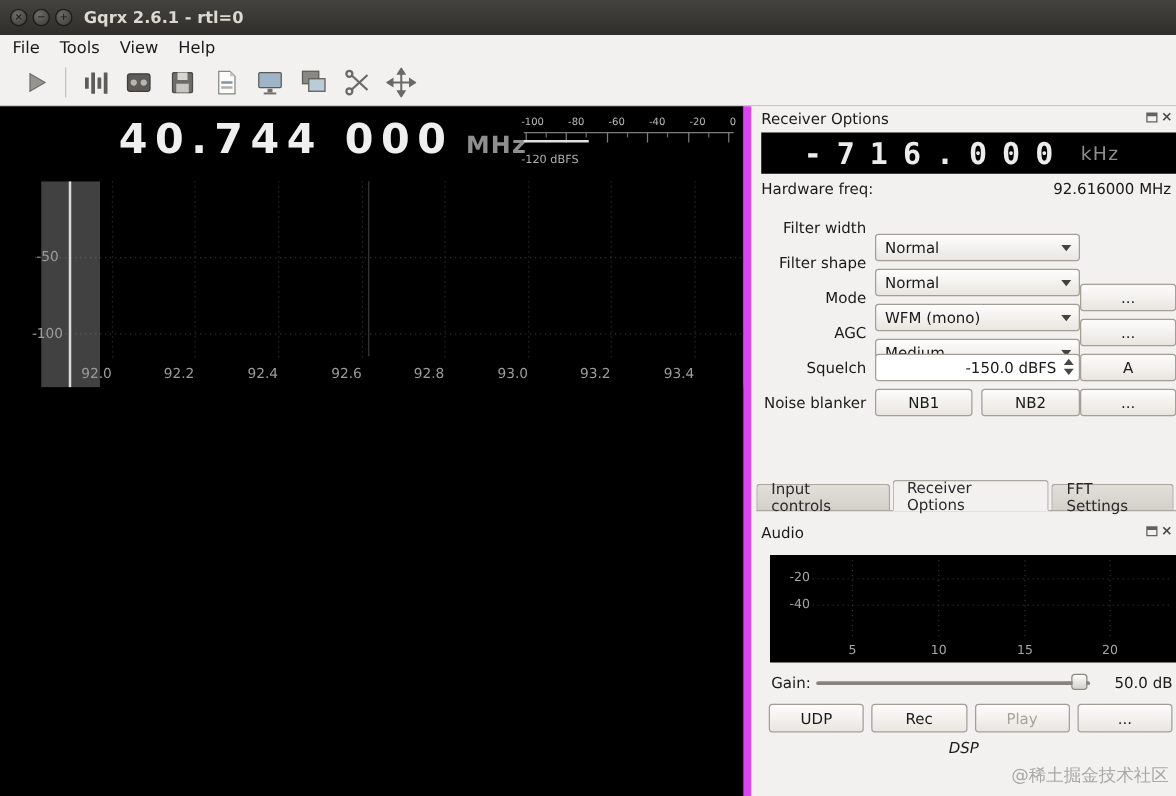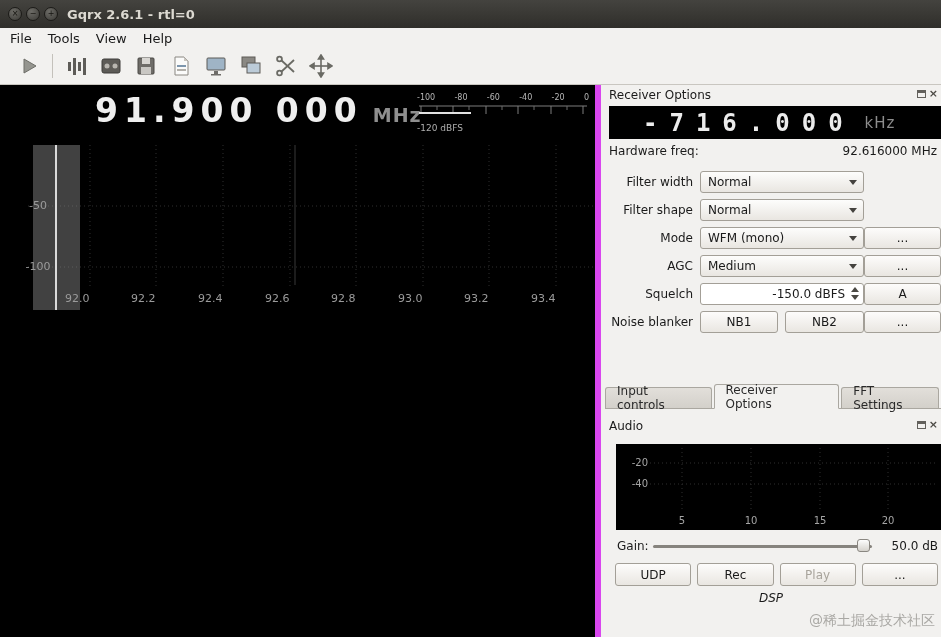--- a/index.html
+++ b/index.html
@@ -57,21 +57,21 @@
     letter-spacing:12px; margin-left:34px;font-weight:bold; }
   .lcd-unit { color:#8d8d8d; font-size:15px; margin-left:10px; letter-spacing:1px; }
 
   .hw-row { position:absolute; top:59px; left:8px; right:4px; display:flex;
     justify-content:space-between; font-size:12px; color:#1a1a1a; }
 
   .rp-row { position:absolute; left:0; right:0; height:23px; }
   .rp-label { position:absolute; left:0; width:92px; text-align:right; font-size:12px; color:#1a1a1a; top:4px; }
   .combo { position:absolute; left:99px; width:164px; height:22px;
     background:linear-gradient(#fdfdfc,#e9e6e1); border:1px solid #a39f97; border-radius:3px;
-    display:flex; align-items:center; padding:0 18px 0 7px; font-size:12px; color:#1a1a1a; }
+    display:flex; align-items:center; padding:0 18px 0 7px; font-size:12px; color:#1a1a1a;margin-top:16px; }
   .combo-arrow { position:absolute; right:6px; top:8px; width:0; height:0;
     border-left:4px solid transparent; border-right:4px solid transparent; border-top:5px solid #44423e; }
   .btn { background:linear-gradient(#fdfcfb,#e9e6e1); border:1px solid #a39f97; border-radius:3px;
     font-size:12px; color:#1a1a1a; display:flex; align-items:center; justify-content:center; height:22px; }
   .btn.disabled { color:#a8a49c; }
   .more-btn { position:absolute; right:0; width:77px; top:0; }
   .spin { position:absolute; left:99px; width:164px; height:22px; background:#fff;
     border:1px solid #a39f97; border-radius:3px; font-size:12px; color:#1a1a1a;
     display:flex; align-items:center; justify-content:flex-end; padding-right:18px; }
   .spin-arrows { position:absolute; right:4px; top:3px; display:flex; flex-direction:column; gap:3px; }
@@ -199,21 +199,21 @@
         <polygon points="1,12 5,9.5 5,14.5"></polygon>
           <polygon points="23,12 19,9.5 19,14.5"></polygon>
       </svg>
     </span>
   </div>
 
   <div class="left-area">
 
     <div class="freq-row">
       <div class="freq-display">
-        <span class="freq-value">91.900 000</span>
+        <span class="freq-value">40.744 000</span>
         <span class="freq-unit">MHz</span>
       </div>
 
       <div class="smeter">
         <div class="smeter-ticks">
           <span>-100</span>
           <span>-80</span>
           <span>-60</span>
           <span>-40</span>
           <span>-20</span>

